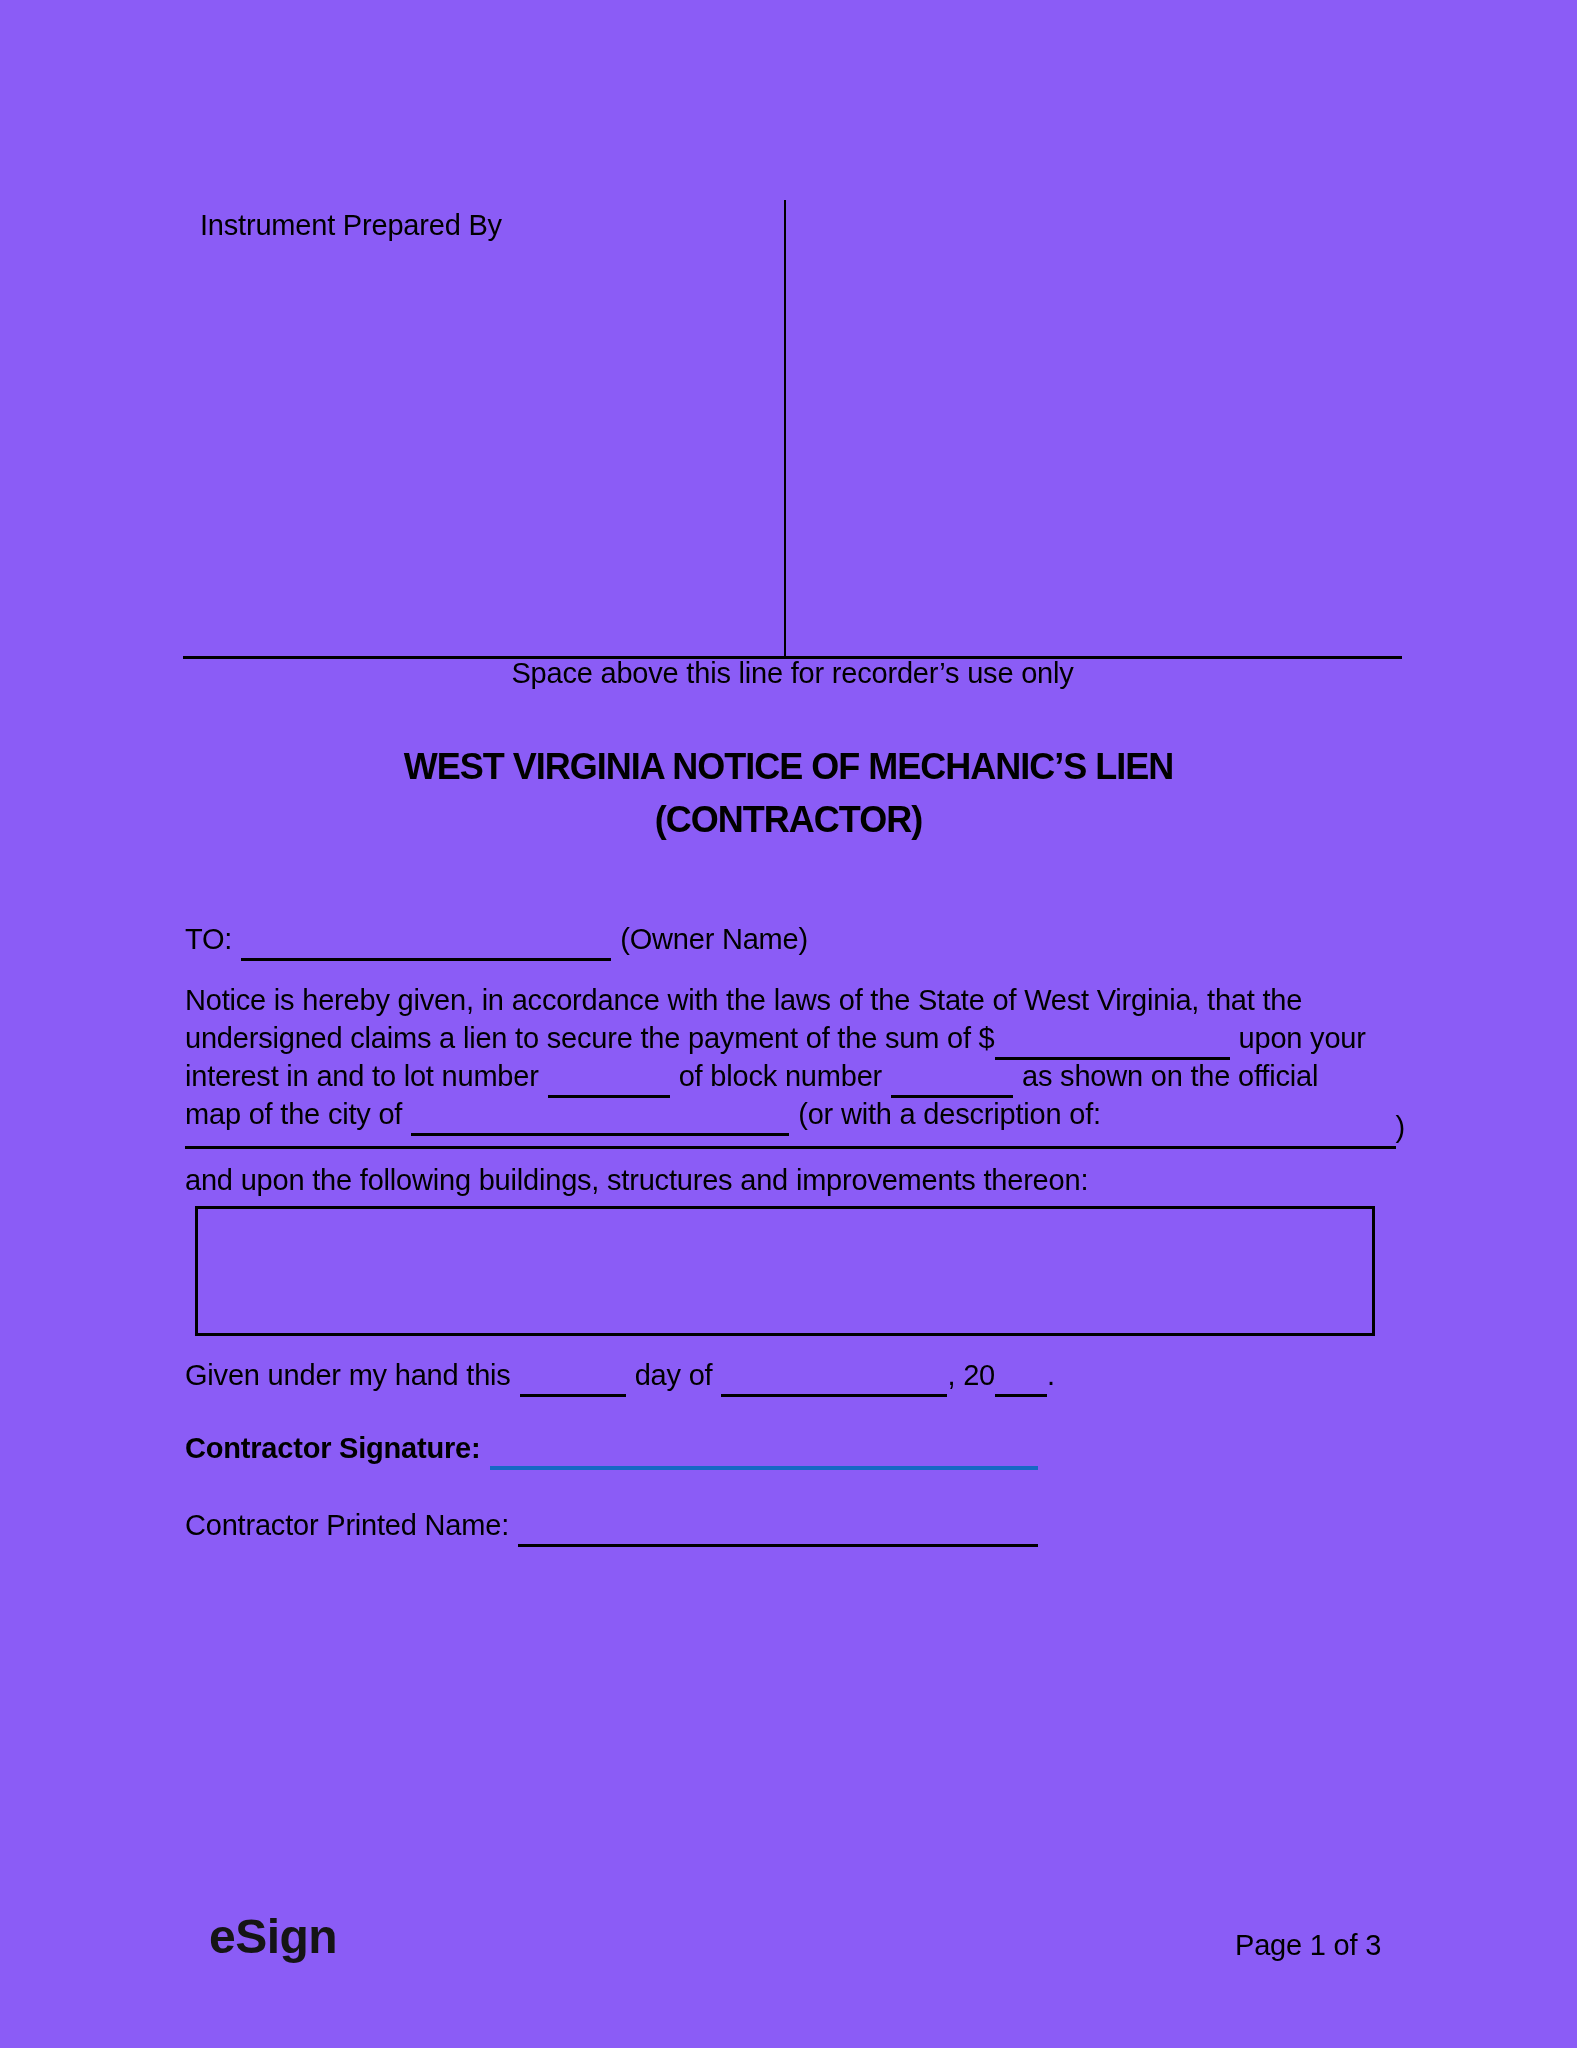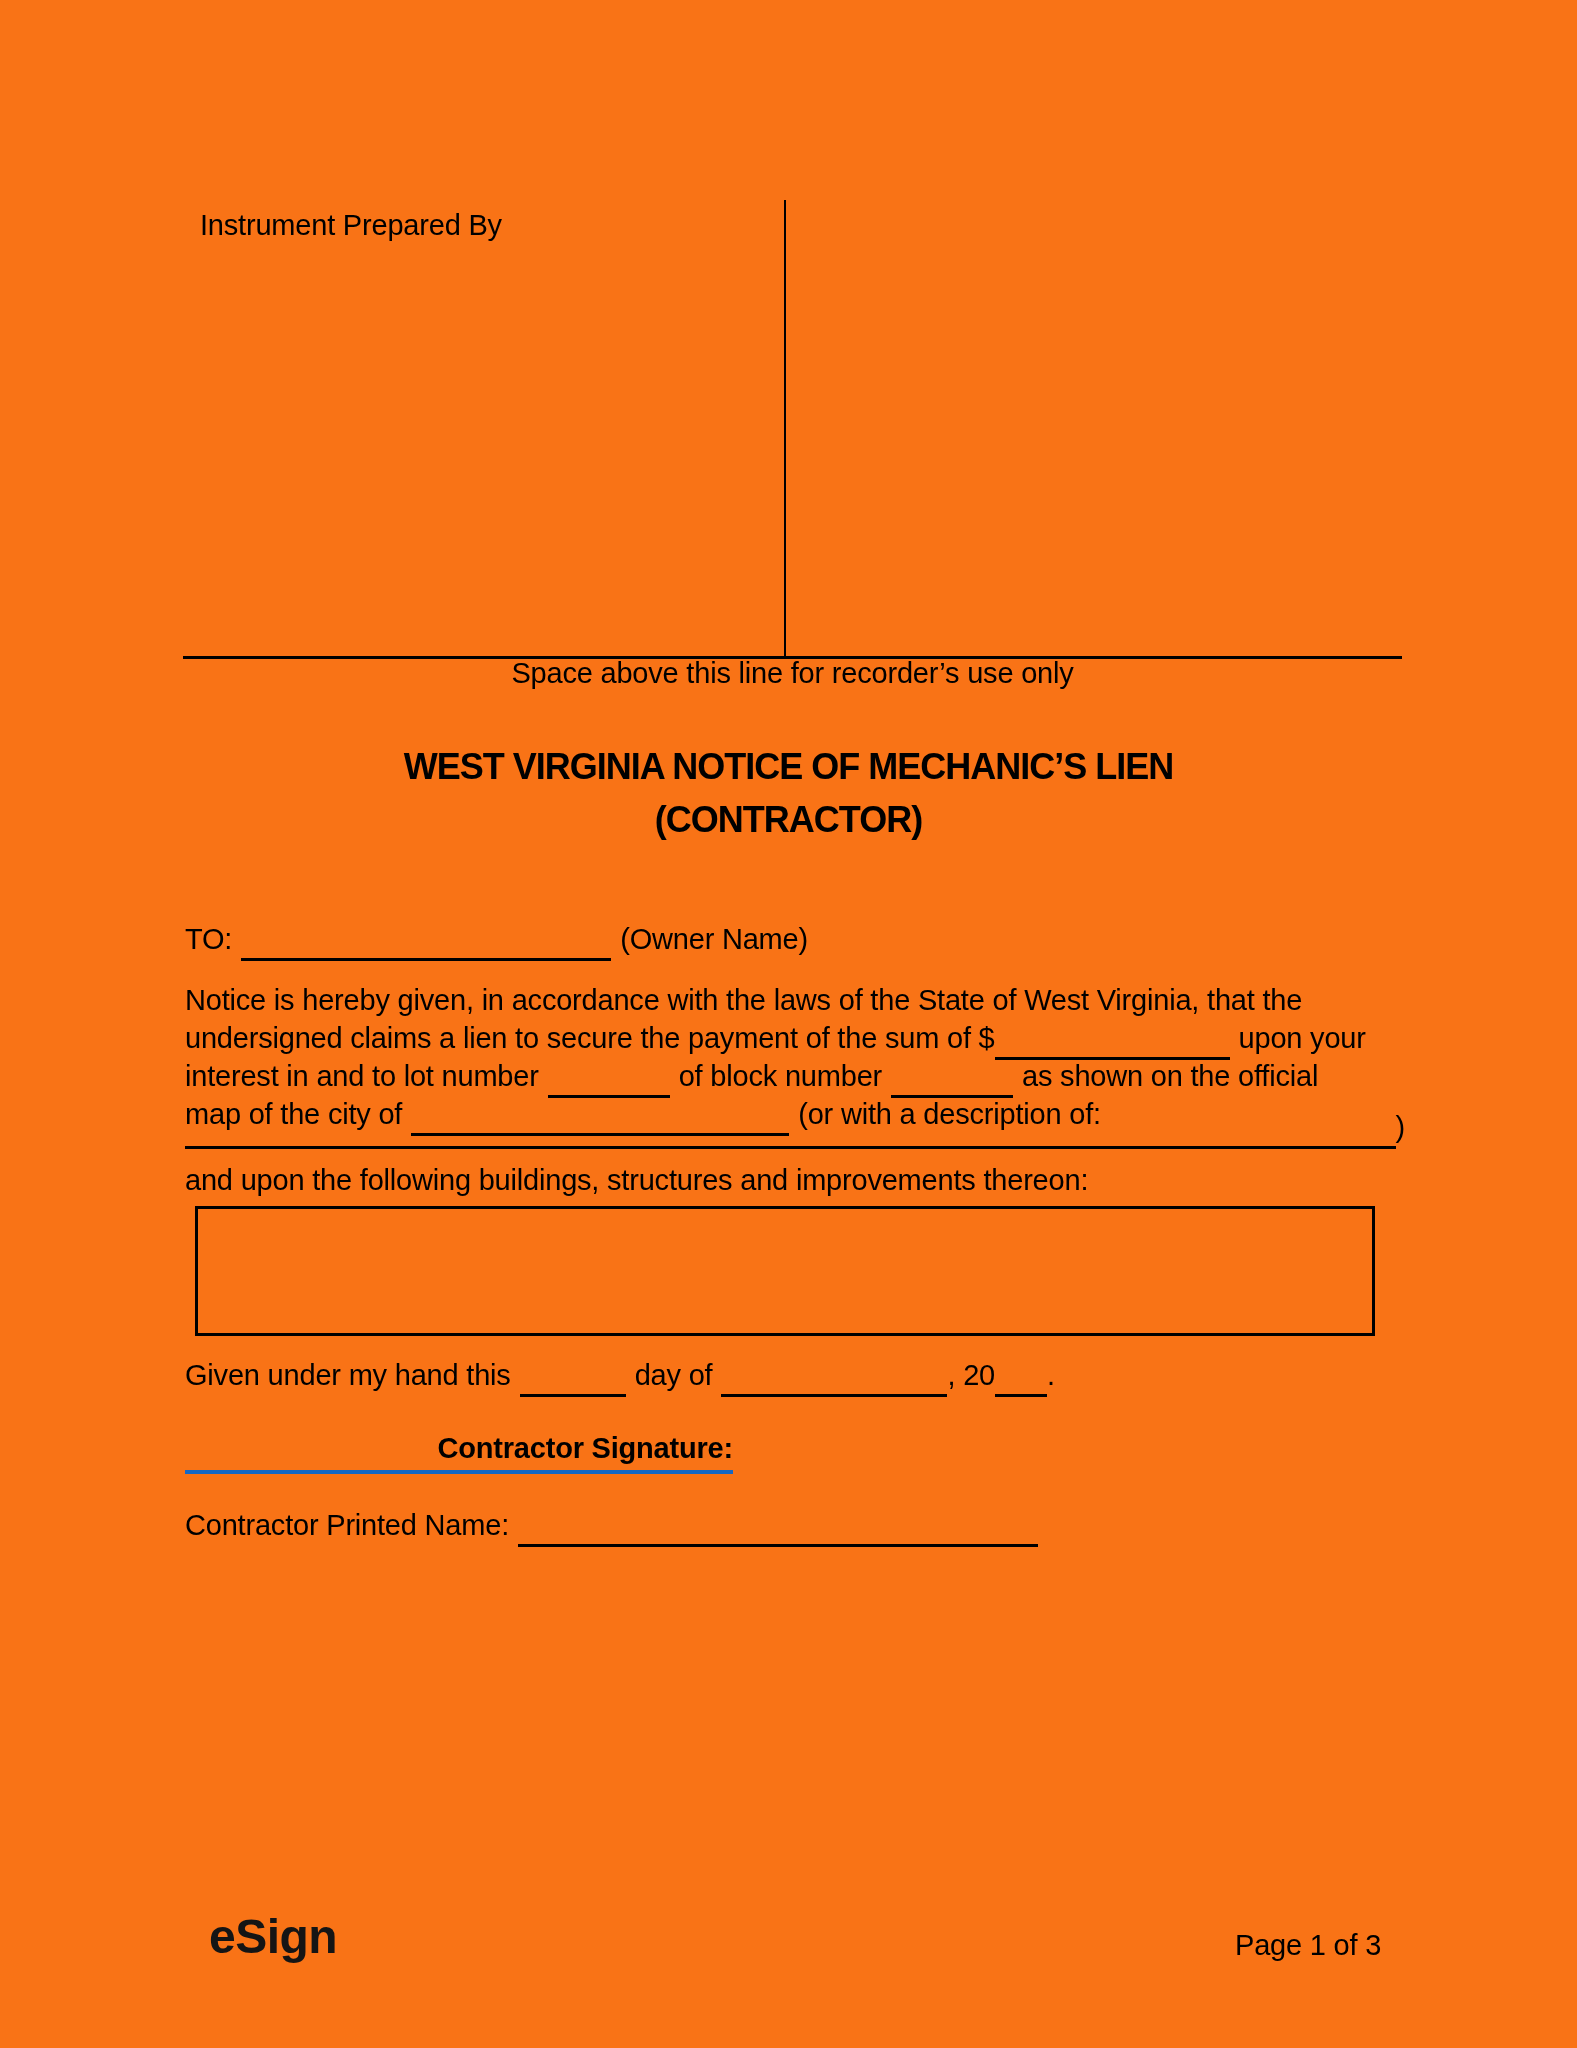--- a/index.html
+++ b/index.html
@@ -1,19 +1,19 @@
 <!DOCTYPE html>
 <html><head>
 <meta charset="utf-8">
 <style>
   html,body{margin:0;padding:0;background:#e8e8e8;}
   .page{
     position:relative;
     width:1577px;height:2048px;
-    background:#f97316;
+    background:#8b5cf6;
     font-family:"Liberation Sans","DejaVu Sans",sans-serif;
     color:#000;
     overflow:hidden;
   }
   .abs{position:absolute;}
   .txt{font-size:29px;line-height:38px;letter-spacing:-0.2px;white-space:nowrap;}
   .row{display:flex;align-items:flex-end;white-space:nowrap;}
   .row > *{flex:0 0 auto;}
   .blank{
     display:inline-block;height:0;
@@ -36,21 +36,21 @@
   }
   .to-row{top:920px;left:185px;}
   .p1{top:981px;left:185px;}
   .p2{top:1019px;left:185px;}
   .p3{top:1057px;left:185px;}
   .p4{top:1095px;left:185px;}
   .p5{top:1108px;left:185px;width:1220px;}
   .p6{top:1161px;left:185px;}
   .descbox{top:1206px;left:195px;width:1180px;height:130px;border:3px solid #000;box-sizing:border-box;}
   .given-row{top:1356px;left:185px;}
-  .sig-row{top:1429px;left:185px;flex-direction:column;}
+  .sig-row{top:1429px;left:185px;}
   .sig-row .lbl{font-weight:bold;}
   .printed-row{top:1506px;left:185px;}
   .brand{top:1914px;left:209px;font-size:48px;line-height:46px;font-weight:bold;letter-spacing:-0.5px;color:#151515;}
   .pagenum{top:1926px;left:1235px;}
   .sp{width:9px;display:inline-block;}
 </style>
 </head>
 <body>
 
 <div class="page">

